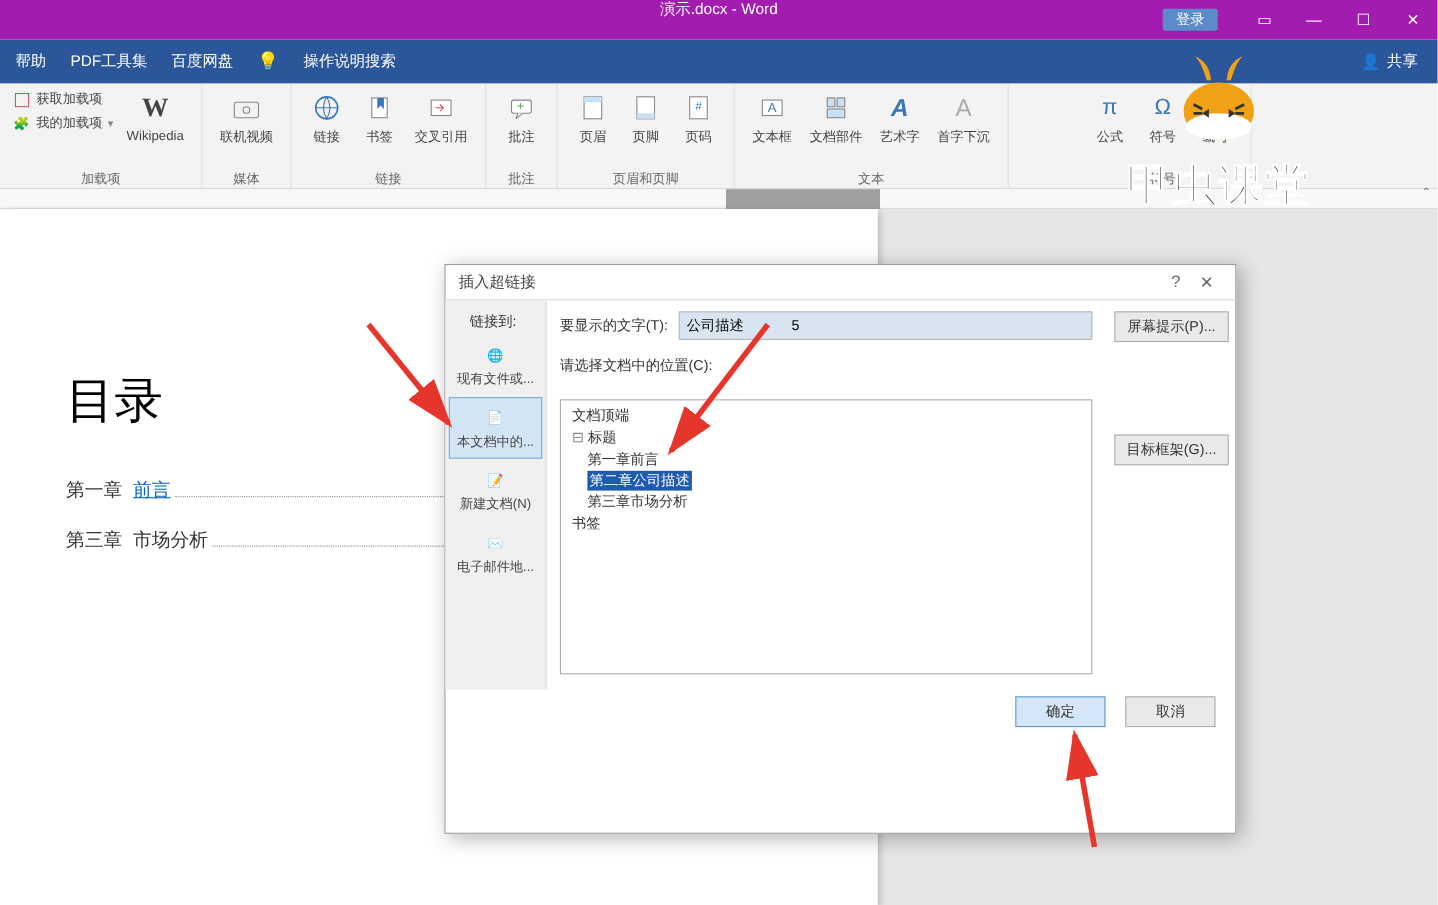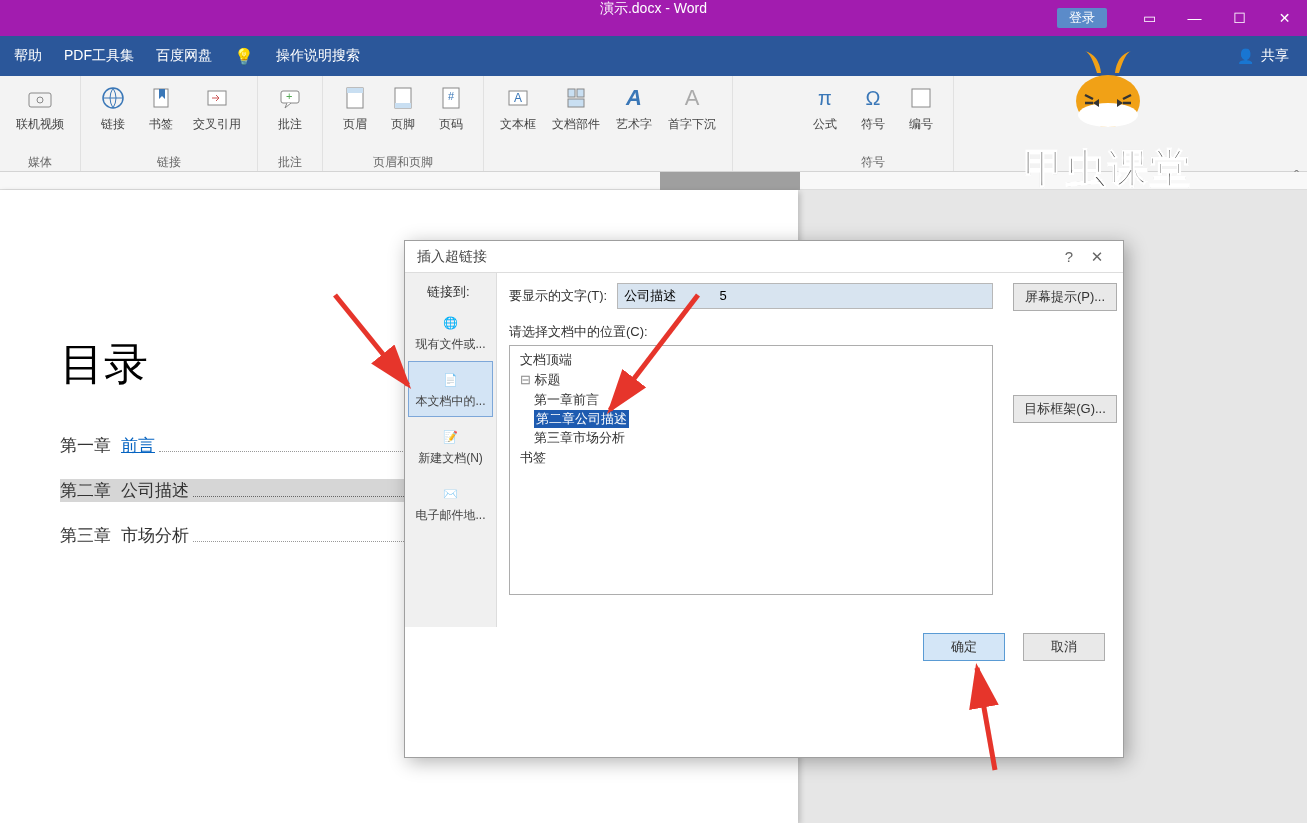--- a/index.html
+++ b/index.html
@@ -56,21 +56,21 @@
 .dlg-side-label { position: absolute; top: 42px; left: 22px; font-size: 13px; color: #333; }
 .side-btn { height: 56px; display: flex; flex-direction: column; align-items: center; justify-content: center; font-size: 12px; color: #444; border: 1px solid transparent; margin: 1px 3px; }
 .side-btn.active { background: #d3e4f5; border: 1px solid #7da7d9; }
 .side-icon { width: 24px; height: 22px; display: flex; align-items: center; justify-content: center; margin-bottom: 2px; }
 .dlg-main { flex: 1; padding: 10px 12px; position: relative; }
 .row1 { display: flex; align-items: center; gap: 10px; }
 .row1 label { font-size: 13px; color: #333; }
 .row1 input { flex: 1; height: 26px; border: 1px solid #b8b8b8; background: #d8e4f0; padding: 0 6px; font-size: 13px; }
 .btn { width: 104px; height: 28px; border: 1px solid #adadad; background: #e9e9e9; font-size: 13px; color: #333; cursor: pointer; }
 .row2-label { font-size: 13px; color: #333; margin-top: 14px; }
-.tree { border: 1px solid #adadad; height: 250px; margin-top: 4px; padding: 4px 6px; font-size: 13px; color: #333; overflow: auto; }
+.tree { border: 1px solid #adadad; height: 250px; margin-top: 22px; padding: 4px 6px; font-size: 13px; color: #333; overflow: auto; }
 .tree-item { padding: 1px 2px 1px 12px; cursor: default; }
 .tree-root { padding-left: 4px; }
 .tree-l2 { padding-left: 18px; }
 .tree-item.selected { background: #1e5bb0; color: #fff; display: inline-block; padding: 0 2px; margin-left: 18px; }
 .dlg-right { width: 118px; padding: 10px 8px; display: flex; flex-direction: column; gap: 84px; align-items: flex-start; }
 .dlg-footer { height: 40px; display: flex; justify-content: flex-end; align-items: center; gap: 18px; padding-right: 18px; }
 .btn.ok { background: #d4e6f7; border: 1px solid #5a9bd4; width: 82px; }
 .btn.cancel { width: 82px; }
 
 
@@ -105,20 +105,46 @@
   <span class="menu-item">操作说明搜索</span>
   <div class="share">
     <span>👤</span>
     <span>共享</span>
   </div>
 </div>
 
 <div class="ribbon">
   <div class="ribbon-group">
     <div class="ribbon-group-items">
+      <div class="rb-small">
+        <div class="rb-small-item">
+            <span class="mini-icon" style="color:#c55">
+              <svg width="14" height="14">
+                <rect x="1" y="1" width="12" height="12" fill="none" stroke="#c55"></rect>
+              </svg>
+            </span>
+            <span>获取加载项</span>
+          </div>
+        <div class="rb-small-item">
+            <span class="mini-icon" style="color:#36a">🧩</span>
+            <span>我的加载项</span>
+            <span style="color:#888;font-size:10px"> ▾</span>
+          </div>
+      </div>
+      <div class="rb-item">
+        <div class="icon-box">
+            <span style="font-family:serif;font-size:24px;font-weight:bold">W</span>
+          </div>
+        <span>Wikipedia</span>
+      </div>
+    </div>
+    <div class="ribbon-group-label">加载项</div>
+  </div>
+  <div class="ribbon-group">
+    <div class="ribbon-group-items">
       <div class="rb-item">
           <div class="icon-box">
             <svg width="30" height="30">
               <rect x="4" y="10" width="22" height="14" rx="2" fill="none" stroke="#888"></rect>
               <circle cx="15" cy="17" r="3" fill="none" stroke="#888"></circle>
             </svg>
           </div>
           <span>联机视频</span>
         </div>
     </div>
@@ -230,20 +256,21 @@
           </div>
           <span>艺术字</span>
         </div>
       <div class="rb-item">
           <div class="icon-box">
             <span style="font-size:22px;color:#aaa">A</span>
           </div>
           <span>首字下沉</span>
         </div>
     </div>
+    <div class="ribbon-group-label">文本</div>
   </div>
   <div class="ribbon-group" style="margin-left:60px">
     <div class="ribbon-group-items">
       <div class="rb-item">
           <div class="icon-box">
             <span style="font-size:20px;color:#3a77b7">π</span>
           </div>
           <span>公式</span>
         </div>
       <div class="rb-item">
@@ -273,28 +300,20 @@
 <div class="doc-area">
   <div class="page">
     <h1>目录</h1>
     <div class="toc-line">
       <span class="toc-chap">第一章</span>
       <span class="toc-link">前言</span>
       <span class="toc-dots"></span>
         <span class="toc-arrow">→</span>
         <span class="toc-dots"></span>
       <span class="toc-page">1</span>
-    </div>
-    <div class="toc-line sel">
-      <span class="toc-chap">第二章</span>
-      <span>公司描述</span>
-      <span class="toc-dots"></span>
-        <span class="toc-arrow">→</span>
-        <span class="toc-dots"></span>
-      <span>5</span>
     </div>
     <div class="toc-line">
       <span class="toc-chap">第三章</span>
       <span>市场分析</span>
       <span class="toc-dots"></span>
         <span class="toc-arrow">→</span>
         <span class="toc-dots"></span>
       <span>8</span>
     </div>
   </div>

